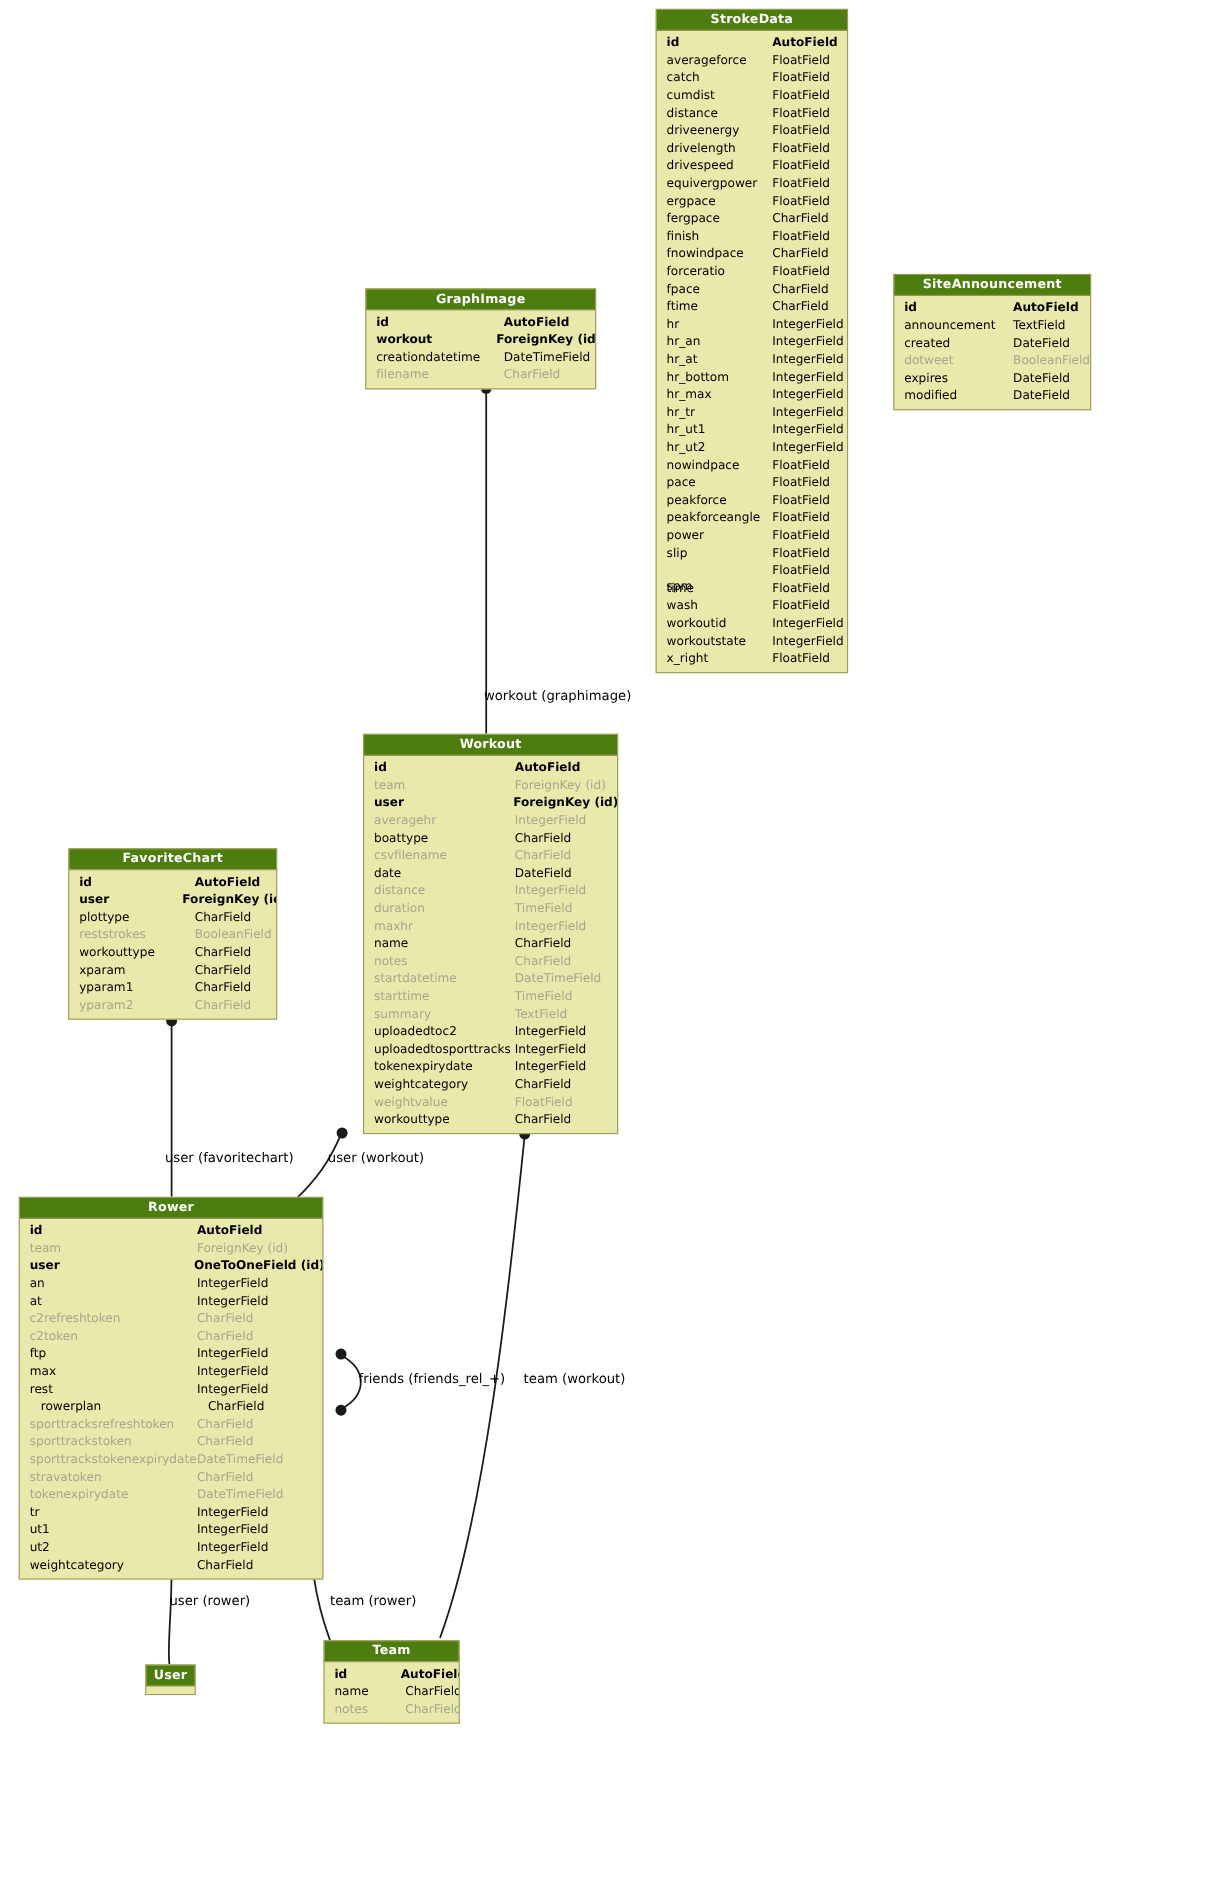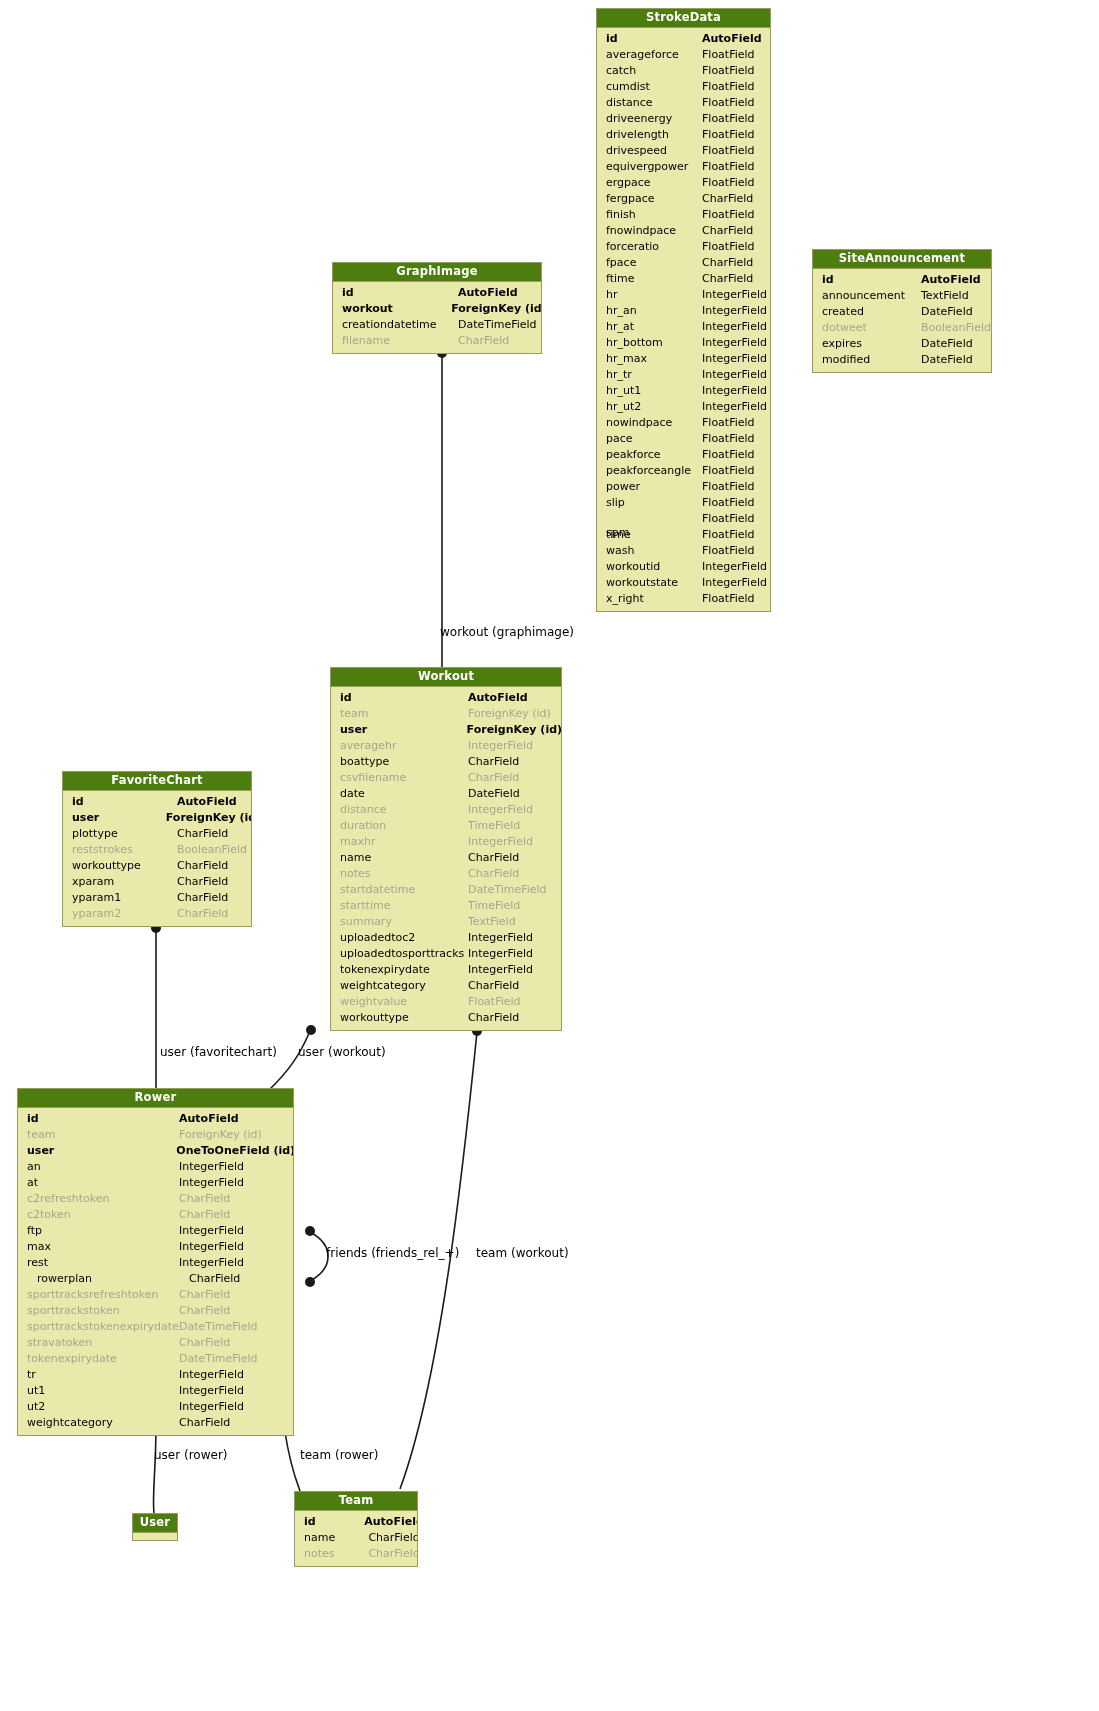--- a/index.html
+++ b/index.html
@@ -487,20 +487,20 @@
           </div>
         </div>
       </div>
       <div class="entity" style="left: 132px; top: 1513px; width: 46px;">
         <div class="entity-title">User</div>
         <div class="rows empty-body"></div>
       </div>
     </div>
   <div id="labels-layer">
       <div class="edge-label" style="left: 440px; top: 626px;">workout (graphimage)</div>
-      <div class="edge-label" style="left: 160px; top: 1046px;">user (favoritechart)</div>
+      <div class="edge-label" style="left: 150px; top: 1046px;">user (favoritechart)</div>
       <div class="edge-label" style="left: 298px; top: 1046px;">user (workout)</div>
       <div class="edge-label" style="left: 326px; top: 1247px;">friends (friends_rel_+)</div>
       <div class="edge-label" style="left: 476px; top: 1247px;">team (workout)</div>
       <div class="edge-label" style="left: 154px; top: 1449px;">user (rower)</div>
       <div class="edge-label" style="left: 300px; top: 1449px;">team (rower)</div>
     </div>
 </div>
 
 </body></html>

